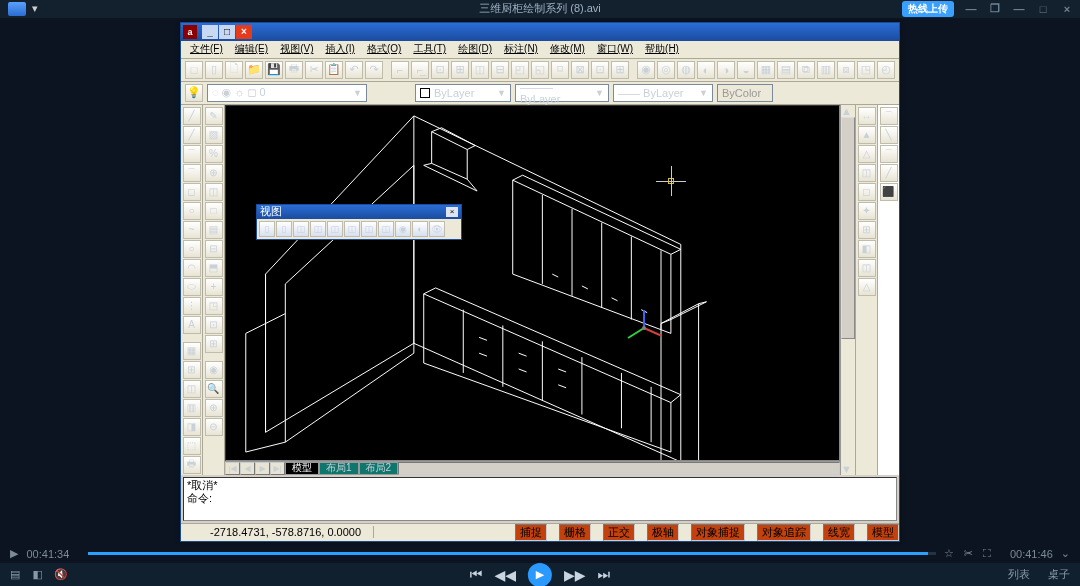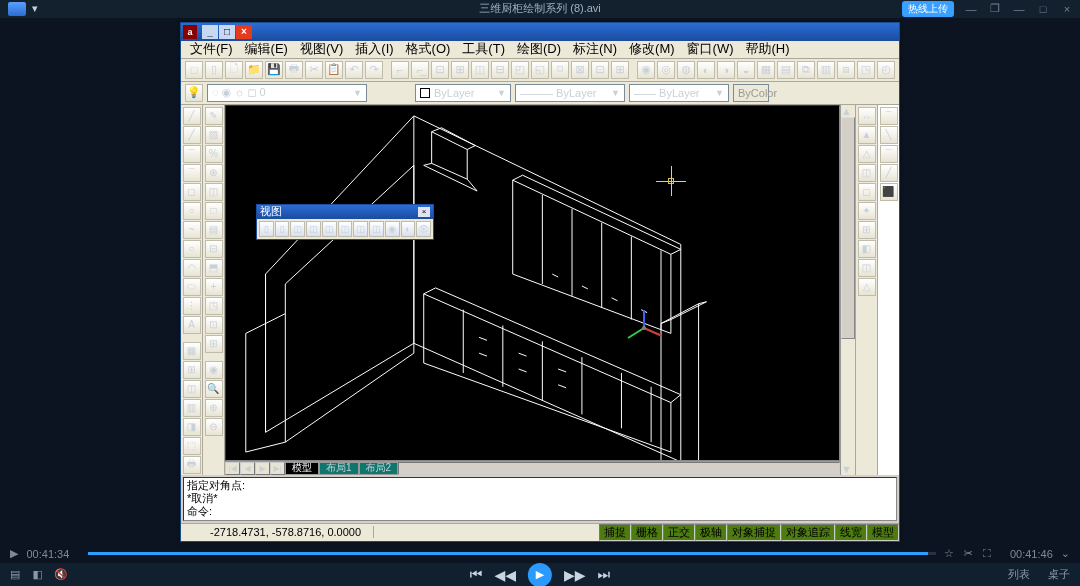--- a/index.html
+++ b/index.html
@@ -1,34 +1,34 @@
 <!DOCTYPE html>
 <html><head>
 <meta charset="utf-8">
 <style>
 * { margin: 0; padding: 0; box-sizing: border-box; font-family: "Microsoft YaHei", SimSun, sans-serif; font-size: 11px; }
 body { width: 1080px; height: 586px; background: #0b1420; color: #c8d0d8; overflow: hidden; position: relative; }
 .player-shell { width: 100%; height: 100%; display: flex; flex-direction: column; }
 .player-top { height: 22px; background: #13202d; display: flex; align-items: center; padding: 0 8px; position: relative; }
 .player-top .brand { width: 18px; height: 14px; background: linear-gradient(#5aa0ff,#2a6dd0); border-radius: 2px; margin-right: 6px; }
 .player-top .center-title { position: absolute; left: 50%; transform: translateX(-50%); color: #9fb2c4; font-size: 11px; }
-.player-top .right { position: absolute; right: 6px; display: flex; align-items: center; gap: 10px; color: #6f8396; }
+.player-top .right { position: absolute; right: 6px; display: flex; align-items: center; gap: 10px; color: #6f8396; font-weight: bold; }
 .player-top .badge { background: #3aa0ff; color: #fff; border-radius: 3px; padding: 1px 6px; font-size: 10px; }
 .player-top .wc { width: 14px; text-align: center; }
 .video-area { flex: 1; display: flex; align-items: center; justify-content: center; padding: 4px 0 2px; }
 .acad-window { width: 720px; height: 520px; background: #d4d0c8; border: 1px solid #1b4c8b; display: flex; flex-direction: column; box-shadow: 0 0 4px rgba(0,0,0,0.4); }
 .acad-title { height: 18px; background: linear-gradient(#2a6dd6,#1b4c9e); color: #fff; display: flex; align-items: center; padding: 0 2px; }
 .acad-title .icon { width: 14px; height: 14px; background: #8a0000; color: #fff; display: flex; align-items: center; justify-content: center; font-size: 9px; font-weight: bold; margin-right: 4px; }
 .acad-title .ttl { flex: 1; white-space: nowrap; overflow: hidden; font-size: 11px; }
 .acad-title .winbtn { width: 16px; height: 14px; margin-left: 1px; display: flex; align-items: center; justify-content: center; font-weight: bold; font-size: 10px; }
 .acad-title .min { background: #c9d8f2; color: #000; }
 .acad-title .max { background: #c9d8f2; color: #000; }
 .acad-title .close { background: #e63a1c; color: #fff; }
 .acad-menu { height: 18px; background: #ece9d8; display: flex; align-items: center; padding: 0 4px; gap: 2px; border-bottom: 1px solid #aca899; }
-.acad-menu span { padding: 0 5px; color: #000; font-size: 13px; cursor: default; }
+.acad-menu span { padding: 0 5px; color: #000; font-size: 10px; cursor: default; text-decoration: underline; }
 .toolbar-row { background: #ece9d8; border-bottom: 1px solid #aca899; display: flex; align-items: center; padding: 2px 4px; gap: 2px; }
 .tbtn { width: 18px; height: 18px; border: 1px solid #c0bcac; background: linear-gradient(#fff,#e8e4d4); display: flex; align-items: center; justify-content: center; font-size: 11px; }
 .tsep { width: 4px; }
 .layer-row { background: #ece9d8; border-bottom: 1px solid #aca899; display: flex; align-items: center; padding: 2px 4px; gap: 4px; }
 .combo { height: 18px; background: #fff; border: 1px solid #7a8a99; display: flex; align-items: center; padding: 0 4px; font-size: 11px; }
 .combo .arrow { margin-left: auto; font-size: 9px; }
 .main-area { flex: 1; display: flex; background: #ece9d8; min-height: 0; }
 .vtoolbar { width: 22px; background: #ece9d8; border-right: 1px solid #aca899; display: flex; flex-direction: column; align-items: center; padding-top: 2px; gap: 1px; }
 .vtoolbar.right { border-left: 1px solid #aca899; border-right: none; }
 .vbtn { width: 18px; height: 18px; border: 1px solid #c0bcac; background: linear-gradient(#fff,#e8e4d4); font-size: 10px; display:flex;align-items:center;justify-content:center; }
@@ -36,35 +36,35 @@
 .viewport { flex: 1; background: #000; position: relative; border: 1px inset #888; overflow: hidden; }
 .viewport svg { position: absolute; inset: 0; }
 .axis-x { stroke:#d04040; stroke-width:2; }
 .axis-y { stroke:#30d040; stroke-width:2; }
 .axis-z { stroke:#4060f0; stroke-width:2; }
 .cursor-cross { position: absolute; top: 60px; left: 430px; width: 30px; height: 30px; pointer-events:none; }
 .cursor-cross::before, .cursor-cross::after { content:""; position:absolute; background:#ccc; }
 .cursor-cross::before { left:0; top:50%; width:100%; height:1px; }
 .cursor-cross::after { top:0; left:50%; height:100%; width:1px; }
 .cursor-cross .sq { position:absolute; top:calc(50% - 3px); left:calc(50% - 3px); width:6px; height:6px; border:1px solid #d8c040; }
-.float-tb { position: absolute; top: 98px; left: 30px; width: 178px; background: #ece9d8; border:1px solid #1b4c9e; z-index: 5; }
+.float-tb { position: absolute; top: 98px; left: 30px; width: 206px; background: #ece9d8; border:1px solid #1b4c9e; z-index: 5; }
 .float-tb .bar { height: 14px; background: linear-gradient(#2a6dd6,#1b4c9e); color:#fff; font-size:10px; padding:0 3px; display:flex; align-items:center; }
 .float-tb .bar .x { margin-left:auto; width:12px; height:10px; background:#e0e4f0; color:#000; font-size:8px; display:flex; align-items:center; justify-content:center; }
 .float-tb .icons { display:flex; padding:2px; gap:1px; flex-wrap: nowrap; }
 .float-tb .fbtn { width:16px; height:16px; border:1px solid #c0bcac; background:linear-gradient(#fff,#d8e0f0); font-size:9px; display:flex; align-items:center; justify-content:center; }
 .scroll-h { height: 14px; background:#ece9d8; border-top:1px solid #999; display:flex; align-items:center; }
 .scroll-h .left-btns { display:flex; }
 .scroll-h .navbt { width:15px; height:13px; border:1px outset #ccc; background:#e8e4d4; font-size:8px; display:flex; align-items:center; justify-content:center; }
 .tab { height:13px; padding:0 6px; border:1px solid #999; background:#0f766e; font-size:10px; display:flex; align-items:center; }
 .tab.active { background:#000; color:#fff; }
 .scroll-v { width: 15px; background:#ece9d8; border-left:1px solid #999; display:flex; flex-direction:column; }
 .cmd-area { height: 44px; background:#fff; border:1px inset #888; margin:2px; padding:1px 3px; color:#000; font-family: SimSun, monospace; line-height: 13px; overflow: hidden; }
 .status-bar { height: 18px; background:#ece9d8; border-top:1px solid #aca899; display:flex; align-items:center; font-size:11px; color:#000; }
 .status-bar .coords { padding:0 6px; border-right:1px solid #aca899; min-width: 170px; margin-left: 23px; }
-.status-bar .snap { padding:0 4px; border:1px inset #ccc; margin-left:0; background:#4d7c0f; }
+.status-bar .snap { padding:0 4px; border:1px inset #ccc; margin-left:12px; background:#c2410c; }
 .progress-row { height: 24px; display:flex; align-items:center; padding:0 10px; gap:8px; color:#7d8a97; font-size:11px; }
 .progress-time { min-width: 54px; }
 .progress-bar { flex:1; height:3px; background:#253445; position:relative; }
 .progress-bar .fill { position:absolute; left:0; top:0; bottom:0; width:99%; background:#2aa0ff; }
 .progress-row .tool-icons { display:flex; gap:10px; align-items:center; font-size:12px; }
 .bottom { height: 28px; background:#11202e; display:flex; align-items:center; padding:0 10px; }
 .bottom .left { display:flex; gap:12px; align-items:center; color:#8a98a6; }
 .bottom .center { position:absolute; left:50%; transform:translateX(-50%); display:flex; align-items:center; gap:12px; color:#c8d4e0; }
 .bottom .playbtn { width:24px; height:24px; border-radius:50%; background:#2a9aff; color:#fff; display:flex; align-items:center; justify-content:center; font-size:11px; }
 .bottom .cbtn { font-size:14px; }
@@ -159,29 +159,29 @@
         <div class="combo" style="width:160px">
           <span>◌ ◉ ☼ ◻ 0</span>
             <span class="arrow">▼</span>
         </div>
         <div style="flex:0 0 40px"></div>
         <div class="combo" style="width:96px">
           <span style="width:10px;height:10px;background:#fff;border:1px solid #000;margin-right:4px"></span>
           <span>ByLayer</span>
             <span class="arrow">▼</span>
         </div>
-        <div class="combo" style="width:110px">
+        <div class="combo" style="width:94px">
           <span>——— ByLayer</span>
             <span class="arrow">▼</span>
         </div>
         <div class="combo" style="width:100px">
           <span>—— ByLayer</span>
             <span class="arrow">▼</span>
         </div>
-        <div class="combo" style="width:36px;color:#999;background:#ece9d8">
+        <div class="combo" style="width:56px;color:#999;background:#ece9d8">
           <span>ByColor</span>
         </div>
       </div>
 
       <div class="main-area">
         <div class="vtoolbar" id="vt-l1">
             <div class="vbtn">╱</div>
             <div class="vbtn">╱</div>
             <div class="vbtn">⌒</div>
             <div class="vbtn">⌒</div>
@@ -326,21 +326,20 @@
         <div class="vtoolbar right" id="vt-r2" style="background:#fff">
             <div class="vbtn">⌒</div>
             <div class="vbtn">╲</div>
             <div class="vbtn">⌒</div>
             <div class="vbtn">╱</div>
             <div class="vbtn">⬛</div>
           </div>
       </div>
 
       <div class="cmd-area">
-        <div>指定对角点:</div>
         <div>*取消*</div>
         <div>命令:</div>
       </div>
 
       <div class="status-bar">
         <div class="coords">-2718.4731, -578.8716, 0.0000</div>
         <div id="snaps" style="display:flex;margin-left:auto">
             <div class="snap">捕捉</div>
             <div class="snap">栅格</div>
             <div class="snap">正交</div>

